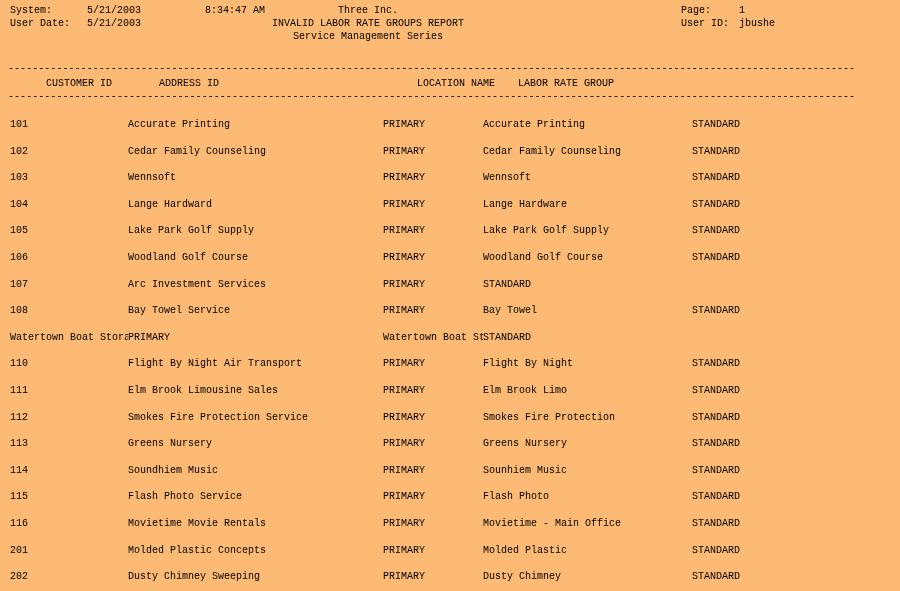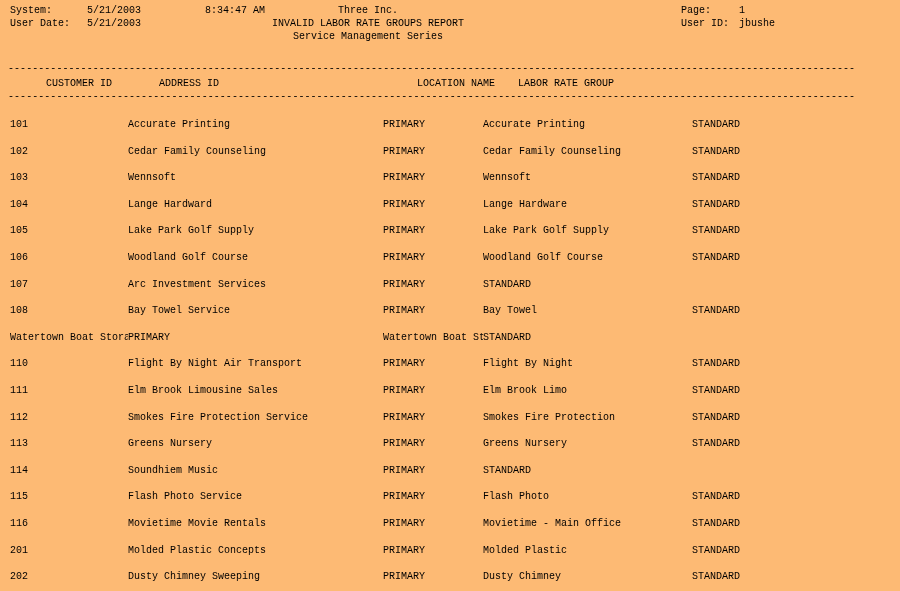--- a/index.html
+++ b/index.html
@@ -175,20 +175,21 @@
       <span class="cell">Greens Nursery</span>
       <span class="cell">PRIMARY</span>
       <span class="cell">Greens Nursery</span>
       <span class="cell">STANDARD</span>
     </div>
 
     <div class="trow">
       <span class="cell">114</span>
       <span class="cell">Soundhiem Music</span>
       <span class="cell">PRIMARY</span>
+      <span class="cell">Sounhiem Music</span>
       <span class="cell">STANDARD</span>
     </div>
 
     <div class="trow">
       <span class="cell">115</span>
       <span class="cell">Flash Photo Service</span>
       <span class="cell">PRIMARY</span>
       <span class="cell">Flash Photo</span>
       <span class="cell">STANDARD</span>
     </div>

